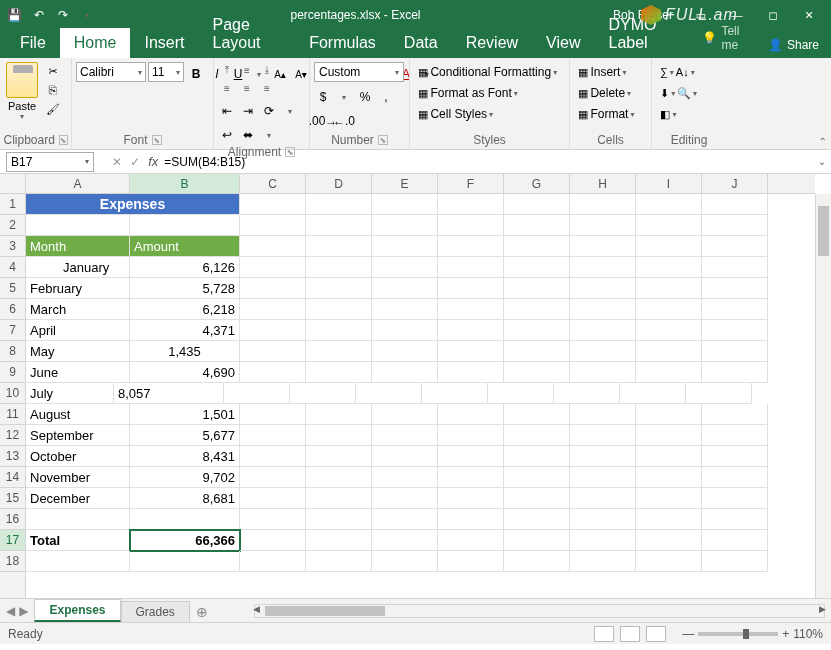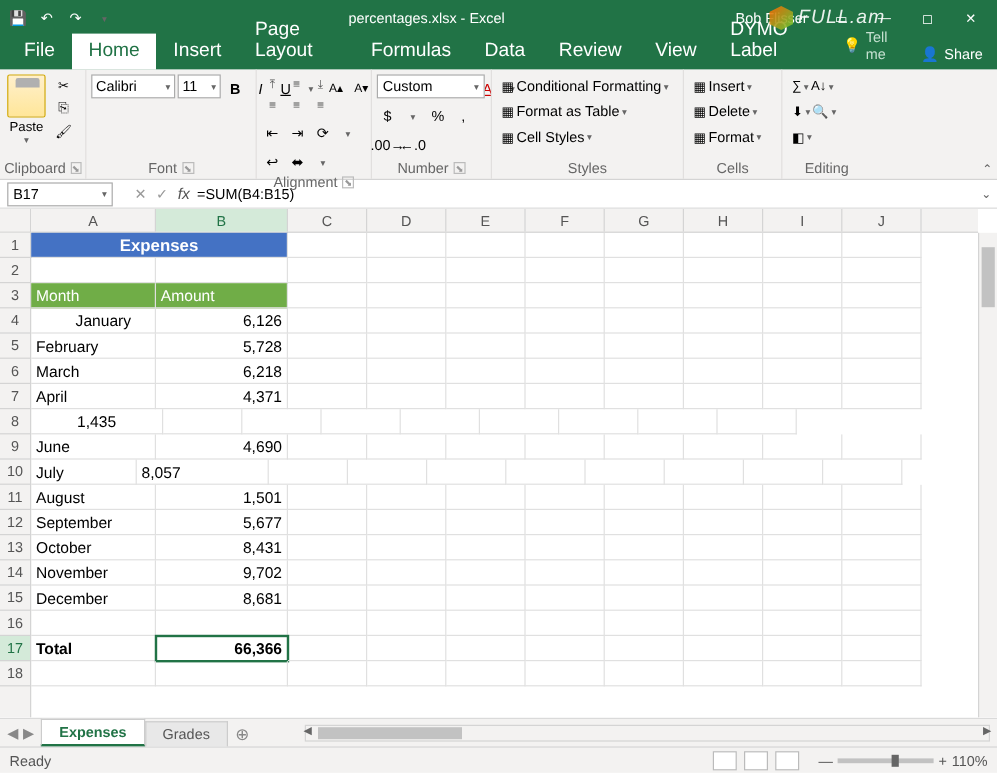--- a/index.html
+++ b/index.html
@@ -219,21 +219,21 @@
     <div class="group-label">
         <span>Number</span>
         <span class="glbox">⬊</span>
       </div>
   </div>
 
   <div class="group" style="width:160px">
     <div class="group-content">
         <div class="styles-col">
       <div class="btn-s">▦ <span>Conditional Formatting</span> <span class="dd">▾</span></div>
-      <div class="btn-s">▦ <span>Format as Table</span> <span class="dd">▾</span></div>
+      <div class="btn-s">▦ <span>Format as Font</span> <span class="dd">▾</span></div>
       <div class="btn-s">▦ <span>Cell Styles</span> <span class="dd">▾</span></div>
     </div>
       </div>
     <div class="group-label">
         <span>Styles</span>
       </div>
   </div>
 
   <div class="group" style="width:82px">
     <div class="group-content">
@@ -389,20 +389,21 @@
         <div class="cell" style="width: 66px;"></div>
         <div class="cell" style="width: 66px;"></div>
         <div class="cell" style="width: 66px;"></div>
         <div class="cell" style="width: 66px;"></div>
         <div class="cell" style="width: 66px;"></div>
         <div class="cell" style="width: 66px;"></div>
         <div class="cell" style="width: 66px;"></div>
         <div class="cell" style="width: 66px;"></div>
       </div>
       <div class="cellrow">
+        <div class="cell" style="width: 104px;">May</div>
         <div class="cell" style="width: 110px; text-align: center;">1,435</div>
         <div class="cell" style="width: 66px;"></div>
         <div class="cell" style="width: 66px;"></div>
         <div class="cell" style="width: 66px;"></div>
         <div class="cell" style="width: 66px;"></div>
         <div class="cell" style="width: 66px;"></div>
         <div class="cell" style="width: 66px;"></div>
         <div class="cell" style="width: 66px;"></div>
         <div class="cell" style="width: 66px;"></div>
       </div>

